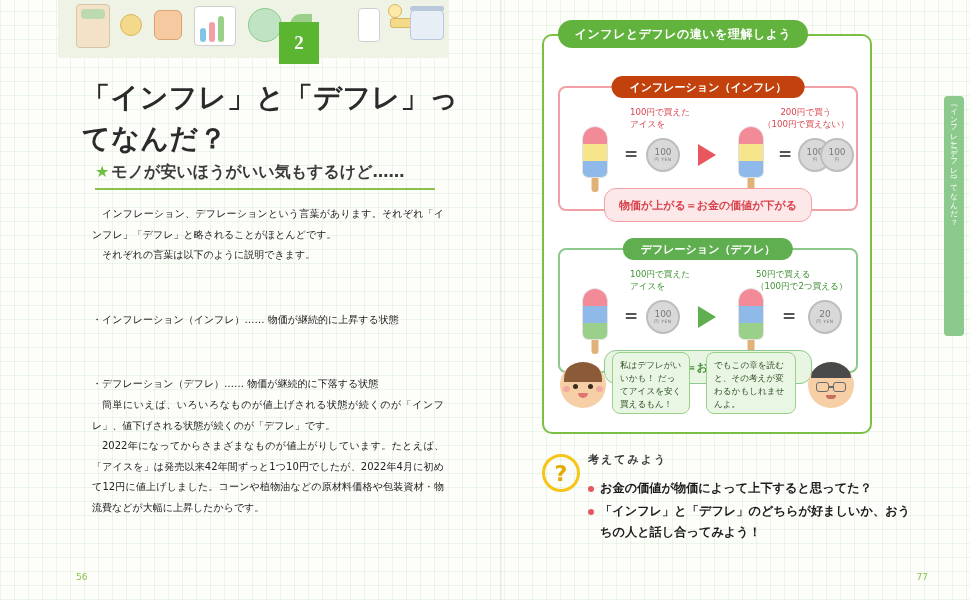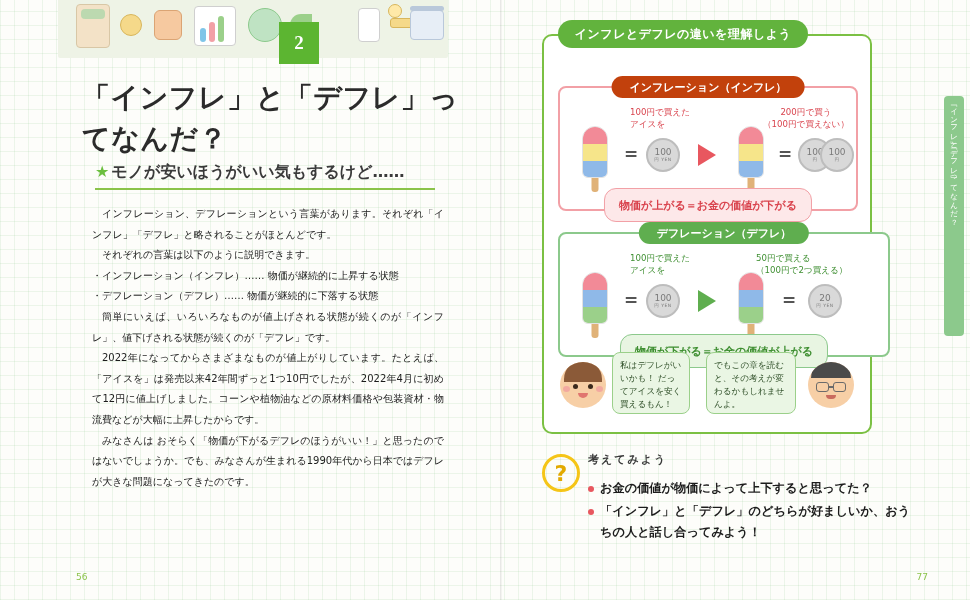--- a/index.html
+++ b/index.html
@@ -65,21 +65,21 @@
     background: #8bc34a;
   }
   #body-text {
     position: absolute; left: 92px; top: 204px; width: 352px;
     font-size: 10px; line-height: 2.06;
     color: #1c1c1c;
     font-family: "DejaVu Sans", sans-serif;
     text-align: justify;
   }
   #body-text p { margin: 0 0 0 0; text-indent: 1em; }
-  #body-text p.bullet { text-indent: 0; }
+  #body-text p.bullet { text-indent: 0; margin-top: 44px; }
   #page-no-left {
     position: absolute; left: 76px; bottom: 18px;
     font-size: 9px; color: #8bc34a; font-family: "DejaVu Sans", sans-serif;
   }
   
   #right-page {
     position: relative;
     width: 470px; height: 600px;
   }
   #panel {
@@ -96,23 +96,24 @@
     display: flex; align-items: center; justify-content: center;
     font-family: "DejaVu Sans", sans-serif;
     letter-spacing: 0.5px;
   }
   .inf-card {
     position: absolute; left: 14px; width: 300px;
     border: 2px solid #f2a0a6; border-radius: 8px;
     background: #fff;
   }
   .def-card {
-    position: absolute; left: 14px; width: 332px;
+    position: absolute; left: 14px; width: 300px;
     border: 2px solid #8cc98c; border-radius: 8px;
     background: #fff;
+    margin-top: 16px;
   }
   .card-tag {
     position: absolute; left: 50%; transform: translateX(-50%); top: -12px;
     height: 22px; padding: 0 18px; border-radius: 11px;
     color: #fff; font-size: 11px; font-weight: bold;
     display: flex; align-items: center; justify-content: center;
     font-family: "DejaVu Sans", sans-serif;
     white-space: nowrap;
   }
   .tag-red { background: #c2410c; }
@@ -258,21 +259,20 @@
     </div>
     <div id="subhead-underline"></div>
 
     <div id="body-text">
       <p>インフレーション、デフレーションという言葉があります。それぞれ「インフレ」「デフレ」と略されることがほとんどです。</p>
       <p>それぞれの言葉は以下のように説明できます。</p>
       <p class="bullet">・インフレーション（インフレ）…… 物価が継続的に上昇する状態</p>
       <p class="bullet">・デフレーション（デフレ）…… 物価が継続的に下落する状態</p>
       <p>簡単にいえば、いろいろなものが値上げされる状態が続くのが「インフレ」、値下げされる状態が続くのが「デフレ」です。</p>
       <p>2022年になってからさまざまなものが値上がりしています。たとえば、「アイスを」は発売以来42年間ずっと1つ10円でしたが、2022年4月に初めて12円に値上げしました。コーンや植物油などの原材料価格や包装資材・物流費などが大幅に上昇したからです。</p>
-      <p>みなさんは おそらく「物価が下がるデフレのほうがいい！」と思ったのではないでしょうか。でも、みなさんが生まれる1990年代から日本ではデフレが大きな問題になってきたのです。</p>
     </div>
 
     <div id="page-no-left">56</div>
   </div>
 
   <div id="gutter"></div>
 
   <div id="right-page">
 
     <div id="panel">

